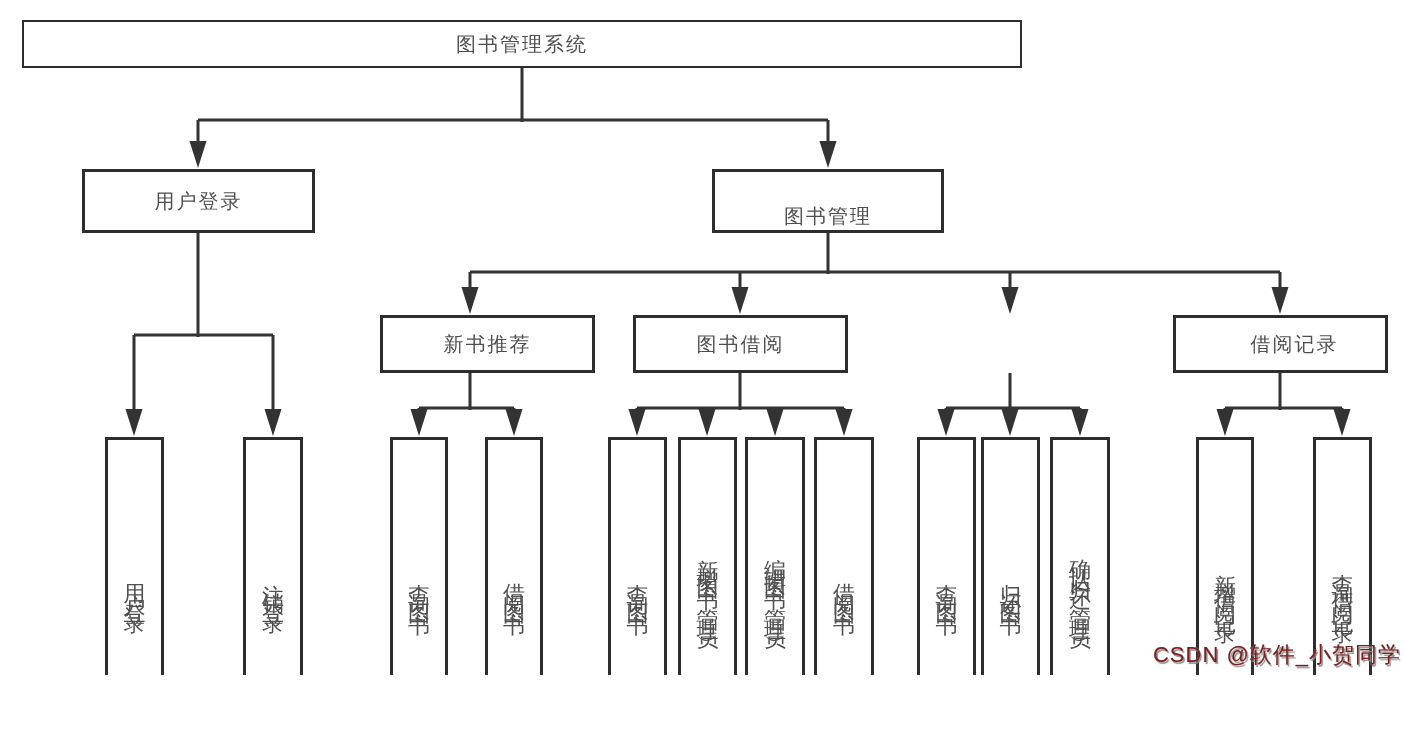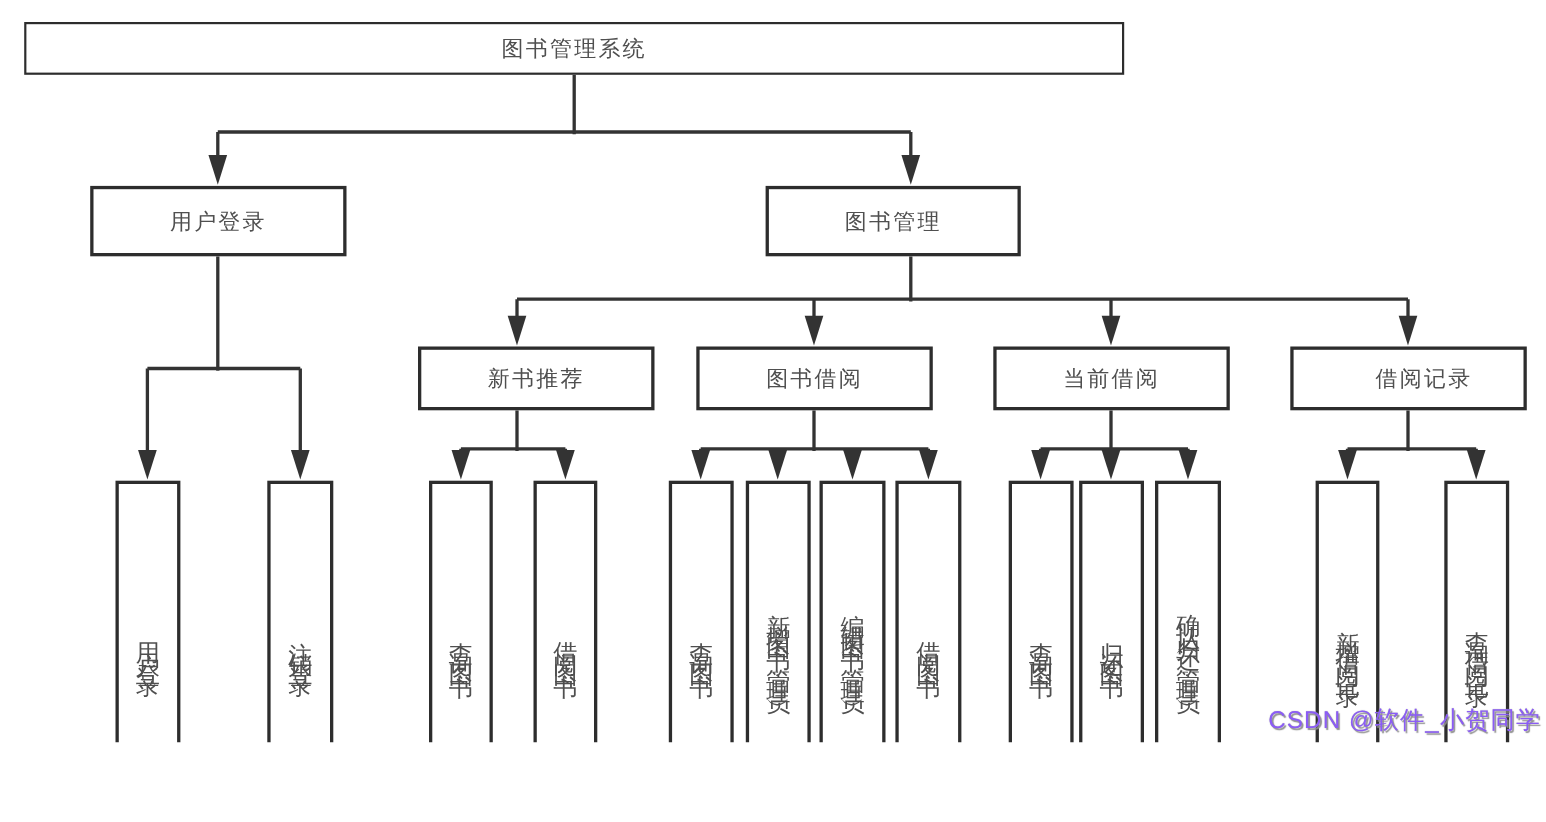--- a/index.html
+++ b/index.html
@@ -39,21 +39,21 @@
     line-height:1;
   }
   .lvl2{top:169px;height:64px;}
   .lvl3{top:315px;height:58px;width:215px;}
   #watermark{
     position:absolute;
     right:4px;bottom:5px;
     z-index:3;
     font-size:22px;
     letter-spacing:1px;
-    color:#8b5cf6;
+    color:#7f1d1d;
     text-shadow:1.5px 1.5px 1px #8f8f8f, 0 0 1px #aaaaaa;
     white-space:nowrap;
     margin-left:44px;
   }
 </style>
 </head>
 <body>
 
 <div id="stage">
 
@@ -91,32 +91,29 @@
     </g>
   </svg>
 
   <div class="box root" style="left:22px;top:20px;width:1000px;height:48px;">
     <span>图书管理系统</span>
   </div>
 
   <div class="box h lvl2" style="left:82px;width:233px;">
     <span>用户登录</span>
   </div>
-  <div class="box h lvl2" style="left:696px;width:232px;">
+  <div class="box h lvl2" style="left:712px;width:232px;align-items:flex-end;">
     <span>图书管理</span>
   </div>
 
   <div class="box h lvl3" style="left:380px;">
     <span>新书推荐</span>
   </div>
   <div class="box h lvl3" style="left:633px;">
     <span>图书借阅</span>
-  </div>
-  <div class="box h lvl3" style="left:903px;">
-    <span>当前借阅</span>
   </div>
   <div class="box h lvl3" style="left:1173px;padding-left:28px;">
     <span>借阅记录</span>
   </div>
 
   <div class="box v" style="left:105px;width:59px;">
     <span class="vtxt">用户登录</span>
   </div>
   <div class="box v" style="left:243px;width:60px;">
     <span class="vtxt">注销登录</span>

